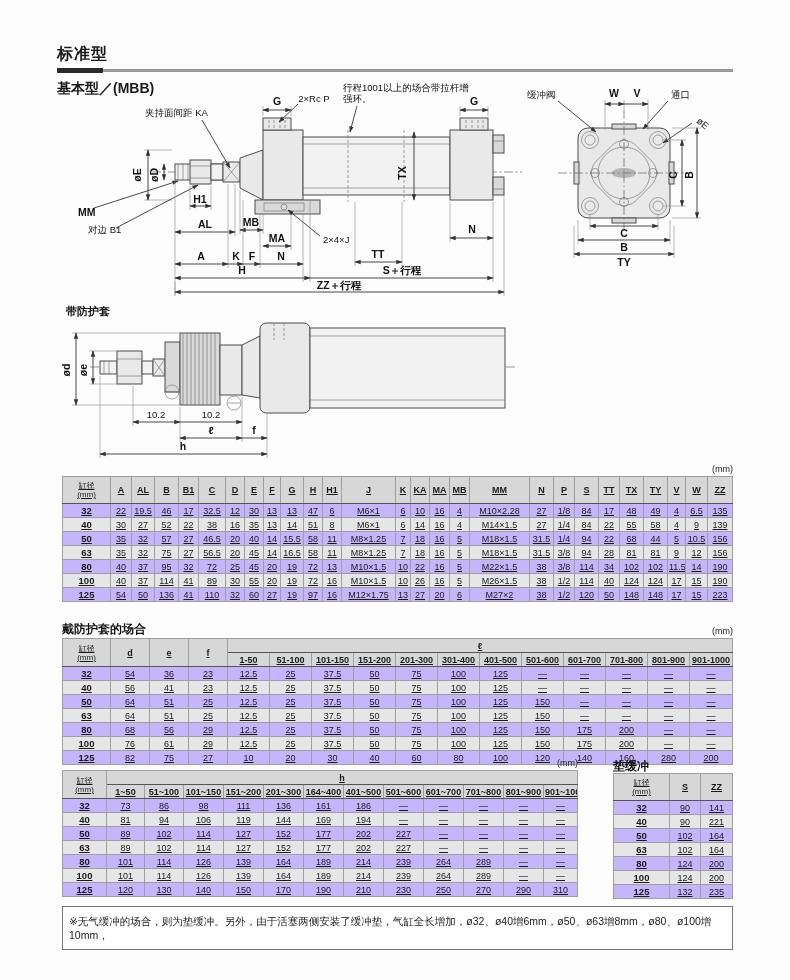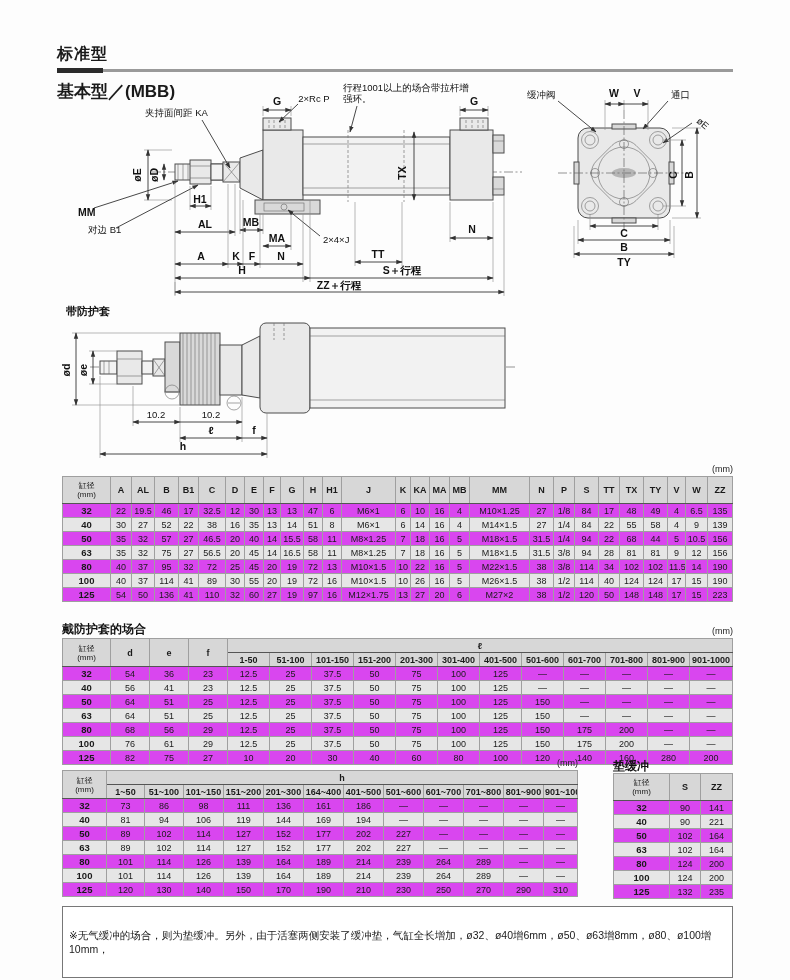--- a/index.html
+++ b/index.html
@@ -6,50 +6,50 @@
   body{
     width:790px;height:980px;background:#fdfdfd;position:relative;overflow:hidden;
     font-family:"Liberation Sans","DejaVu Sans",sans-serif;color:#1a1a1a;
     -webkit-font-smoothing:antialiased;
   }
   .abs{position:absolute;}
   
   .page-title{left:57px;top:44px;font-size:16px;font-weight:bold;letter-spacing:1px;}
   .title-rule-dark{left:57px;top:68px;width:46px;height:5px;background:#2b2b2b;}
   .title-rule-gray{left:103px;top:69px;width:630px;height:3px;background:#9a9a9a;}
-  .sub-title{left:57px;top:80px;font-size:17px;font-weight:bold;}
+  .sub-title{left:57px;top:80px;font-size:14px;font-weight:bold;}
   
   svg text{font-family:"Liberation Sans","DejaVu Sans",sans-serif;}
   .dtxt{font-size:10.5px;font-weight:bold;fill:#111;}
   .ctxt{font-size:9.5px;fill:#111;}
   .fig-title{font-size:11px;font-weight:bold;fill:#111;}
   .dim{stroke:#333;stroke-width:0.9;fill:none;}
   .ext{stroke:#8a8a8a;stroke-width:0.6;fill:none;}
   .cl{stroke:#666;stroke-width:0.7;fill:none;stroke-dasharray:9 2.5 2 2.5;}
   .bf{fill:#e9e9e9;stroke:#4c4c4c;stroke-width:1;}
   .bf2{fill:#d9d9d9;stroke:#4c4c4c;stroke-width:1;}
   .bf3{fill:#f2f2f2;stroke:#4c4c4c;stroke-width:1;}
   .thin{stroke:#6a6a6a;stroke-width:0.6;fill:none;}
   .dash{stroke:#777;stroke-width:0.7;fill:none;stroke-dasharray:3 2;}
   
   .unit-label{font-size:9px;color:#222;}
   .tbl-title{font-size:12px;font-weight:bold;color:#111;}
-  table.dims{border-collapse:collapse;table-layout:fixed;border:1.5px solid #4a4a4a;background:#d946ef;}
+  table.dims{border-collapse:collapse;table-layout:fixed;border:1.5px solid #4a4a4a;background:#c4b5fd;text-decoration:underline;}
   table.dims th,table.dims td{
     border:1px solid #9f9f9f;font-size:9px;font-weight:normal;text-align:center;
     padding:0 1px;height:13px;line-height:12px;white-space:nowrap;overflow:hidden;
   }
   table.dims thead th{background:#d7d7d7;font-weight:bold;border-bottom:1.3px solid #555;}
   table.dims thead th.bore{font-size:8px;line-height:9px;font-weight:normal;}
   table.dims tbody th{font-weight:bold;font-size:9.5px;}
   table.dims tr.alt td,table.dims tr.alt th{background:#e6e6e6;}
   
   .note-box{
     left:62px;top:906px;width:657px;border:1px solid #777;background:#fff;
-    padding:21px 6px;font-size:10.5px;line-height:14px;
+    padding:7px 6px;font-size:10.5px;line-height:14px;
   }
   .note-line2{padding-left:14px;}
 </style>
 </head>
 <body>
 
 <div class="abs page-title">标准型</div>
 <div class="abs title-rule-dark"></div>
 <div class="abs title-rule-gray"></div>
 <div class="abs sub-title">基本型／(MBB)</div>
@@ -446,21 +446,21 @@
         <td>30</td>
         <td>13</td>
         <td>13</td>
         <td>47</td>
         <td>6</td>
         <td>M6×1</td>
         <td>6</td>
         <td>10</td>
         <td>16</td>
         <td>4</td>
-        <td>M10×1.25</td>
+        <td>M10×2.28</td>
         <td>27</td>
         <td>1/8</td>
         <td>84</td>
         <td>17</td>
         <td>48</td>
         <td>49</td>
         <td>4</td>
         <td>6.5</td>
         <td>135</td>
       </tr>

